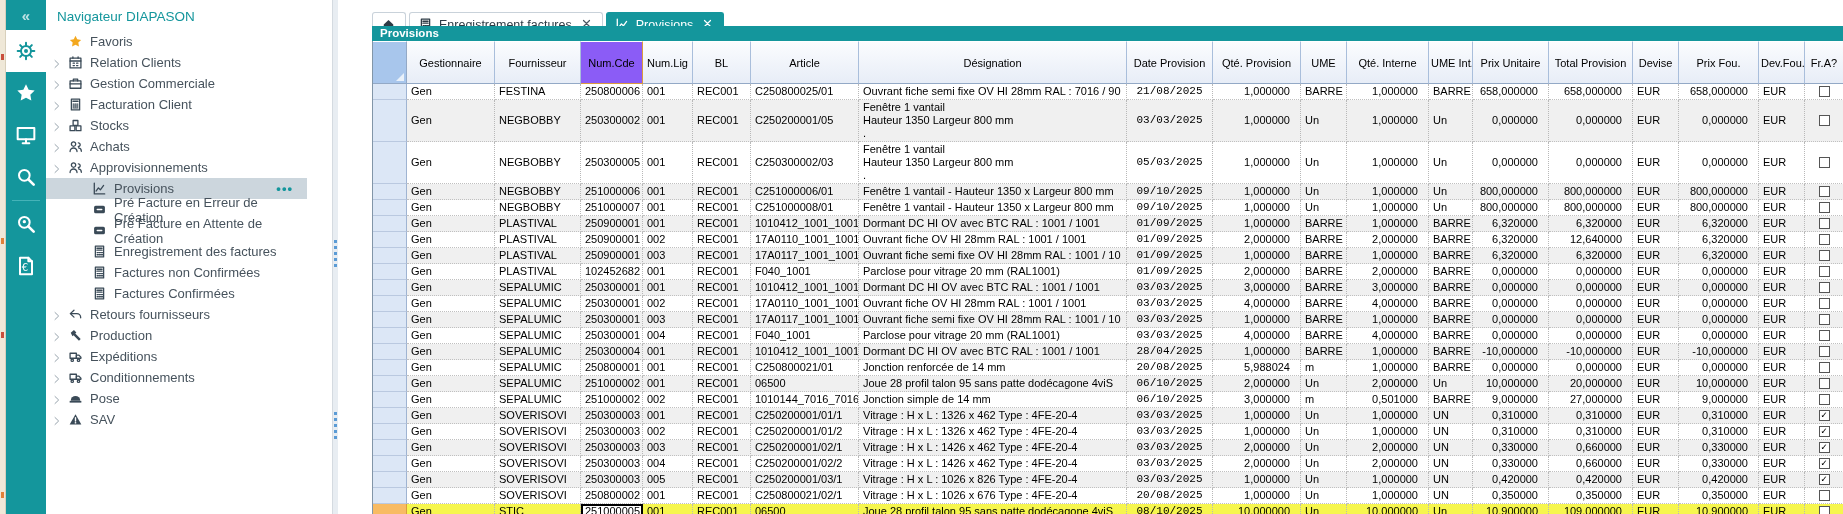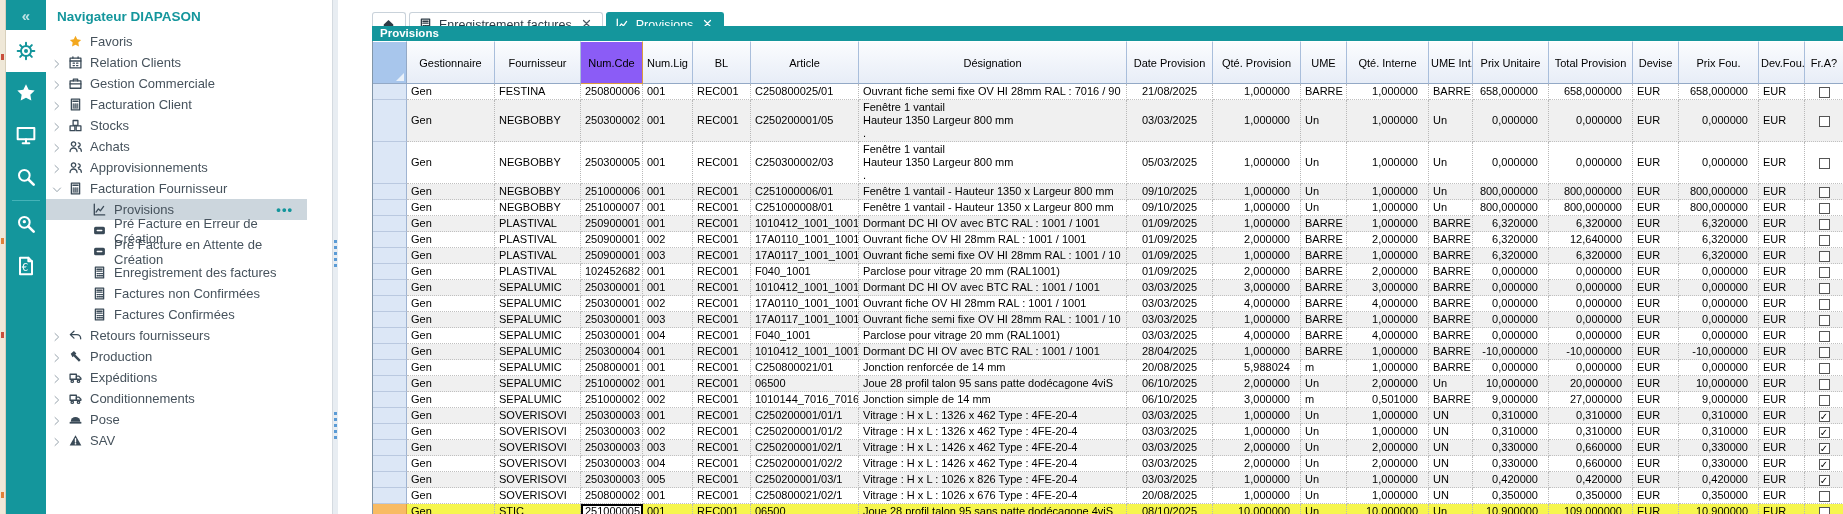--- a/index.html
+++ b/index.html
@@ -14,21 +14,21 @@
   
   .rail{position:absolute;left:6px;top:0;width:40px;height:514px;background:#14969c;}
   .rail-btn{width:40px;height:42px;display:flex;align-items:center;justify-content:center;color:#fff;cursor:pointer;}
   .rail-btn svg{width:20px;height:20px;}
   .rail-btn.active{background:#fff;color:#14969c;}
   .rail-collapse{height:30px;color:#bfe3e5;font-size:15px;font-weight:bold;}
   .rail-divider{height:1px;background:#45b3b8;margin:2px 6px;}
 
   
   .sidebar{position:absolute;left:46px;top:0;width:286px;height:514px;background:#fff;}
-  .sb-title{position:absolute;left:11px;top:9px;font-size:13.5px;font-weight:bold;color:#14969c;}
+  .sb-title{position:absolute;left:11px;top:9px;font-size:13.5px;font-weight:normal;color:#14969c;}
   .tree{position:absolute;left:0;top:31px;width:261px;}
   .tree-item{position:relative;height:21px;display:flex;align-items:center;font-size:13px;color:#46525c;cursor:pointer;}
   .tree-item .chev{width:12px;height:12px;color:#97a3ac;margin-left:6px;flex:0 0 12px;}
   .tree-item .chev svg{width:10px;height:10px;}
   .tree-item .ticon{width:14px;height:14px;margin:0 7px 0 5px;color:#3a4a57;flex:0 0 14px;}
   .tree-item .ticon svg{width:13px;height:13px;display:block;}
   .tree-item.lvl1{padding-left:24px;}
   .tree-item.selected{background:#ccd6dd;}
   .tree-item .more{position:absolute;right:14px;color:#14969c;font-weight:bold;letter-spacing:1px;font-size:13px;}
   .ticon.star-c{color:#f3a81f;}
@@ -67,21 +67,21 @@
   th.corner i{position:absolute;right:2px;bottom:2px;width:0;height:0;
      border-left:8px solid transparent;border-bottom:8px solid #e9f1fa;}
   td{border-right:1px dotted #b8b8b8;border-bottom:1px dotted #c0c0c0;padding:1px 4px;line-height:13px;
      vertical-align:middle;overflow:hidden;white-space:pre-line;height:15px;cursor:default;}
   td.sel{background:#dce7f6;border-right:1px solid #9fb4d2;border-bottom:1px solid #bac9e0;padding:0;}
   tr.alt td{background:#f0f0f0;}
   tr.alt td.sel,tr td.sel{background:#dce7f6;}
   tr.selected td{background:#f6f64e;border-bottom:1px solid #8a8a20;}
   tr.selected td.sel{background:#f8bb63;border-right:1px solid #db9a3e;border-bottom:1px solid #c3831f;}
   td.num{text-align:right;padding-right:10px;}
-  td.ctr{text-align:center;}
+  td.ctr{text-align:center;font-family:Liberation Mono, monospace;}
   td.active-cell{background:#fff !important;outline:2px solid #000;outline-offset:-2px;}
   .cb{display:inline-block;width:11px;height:11px;border:1px solid #555;background:#fff;line-height:9px;
       font-size:10px;text-align:center;color:#000;vertical-align:middle;}
 </style>
 </head>
 <body>
 
 <div id="stage">
 
   <div class="edge-strip">
@@ -213,32 +213,20 @@
           <span class="chev"><svg viewBox="0 0 12 12" fill="none" stroke="currentColor" stroke-width="1.2" stroke-linecap="round" stroke-linejoin="round">
               <path d="M3.6 1.8 8 6l-4.4 4.2"></path>
             </svg></span>
           <span class="ticon">
             <svg viewBox="0 0 12 12" fill="none" stroke="currentColor" stroke-width="1.2" stroke-linecap="round" stroke-linejoin="round">
               <circle cx="4.2" cy="3.8" r="2"></circle>
               <path d="M1 10.6c0-2 1.4-3.2 3.2-3.2s3.2 1.2 3.2 3.2M8.6 2.6a1.7 1.7 0 110 3.4M8.8 7.2c1.6.2 2.6 1.4 2.6 3.2"></path>
             </svg>
           </span>
           <span>Approvisionnements</span>
-        </div>
-        <div class="tree-item">
-          <span class="chev"><svg viewBox="0 0 12 12" fill="none" stroke="currentColor" stroke-width="1.2" stroke-linecap="round" stroke-linejoin="round">
-              <path d="M1.8 3.6 6 8l4.2-4.4"></path>
-            </svg></span>
-          <span class="ticon">
-            <svg viewBox="0 0 12 12" fill="none" stroke="currentColor" stroke-width="1.2" stroke-linecap="round" stroke-linejoin="round">
-              <rect x="2.2" y="1" width="7.6" height="10"></rect>
-              <path d="M3.6 3h4.8M3.8 5.6h.8M5.6 5.6h.8M7.4 5.6h.8M3.8 7.4h.8M5.6 7.4h.8M7.4 7.4h.8M3.8 9.2h.8M5.6 9.2h.8M7.4 9.2h.8"></path>
-            </svg>
-          </span>
-          <span>Facturation Fournisseur</span>
         </div>
         <div class="tree-item lvl1 selected">
           <span class="chev"></span>
           <span class="ticon">
             <svg viewBox="0 0 12 12" fill="none" stroke="currentColor" stroke-width="1.2" stroke-linecap="round" stroke-linejoin="round">
               <path d="M1.2 1v10h9.6"></path>
               <path d="M2.8 8.4l2.2-3 1.8 1.8 3-4"></path>
             </svg>
           </span>
           <span>Provisions</span>

